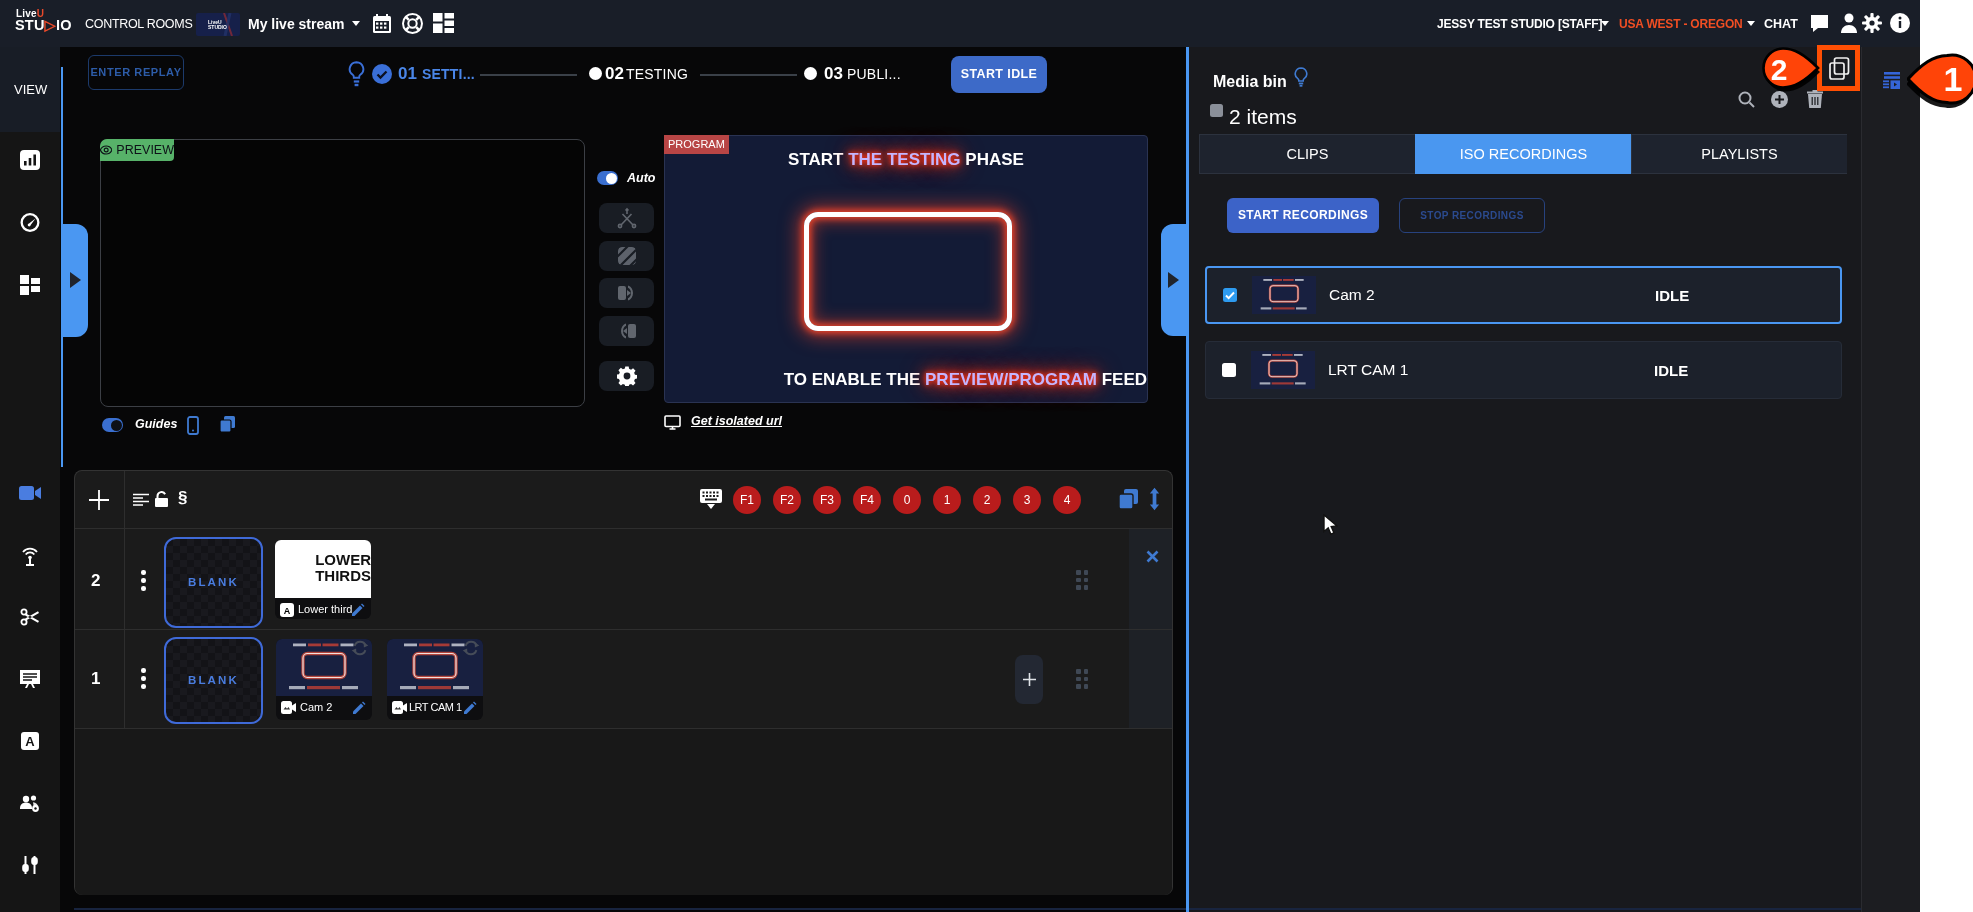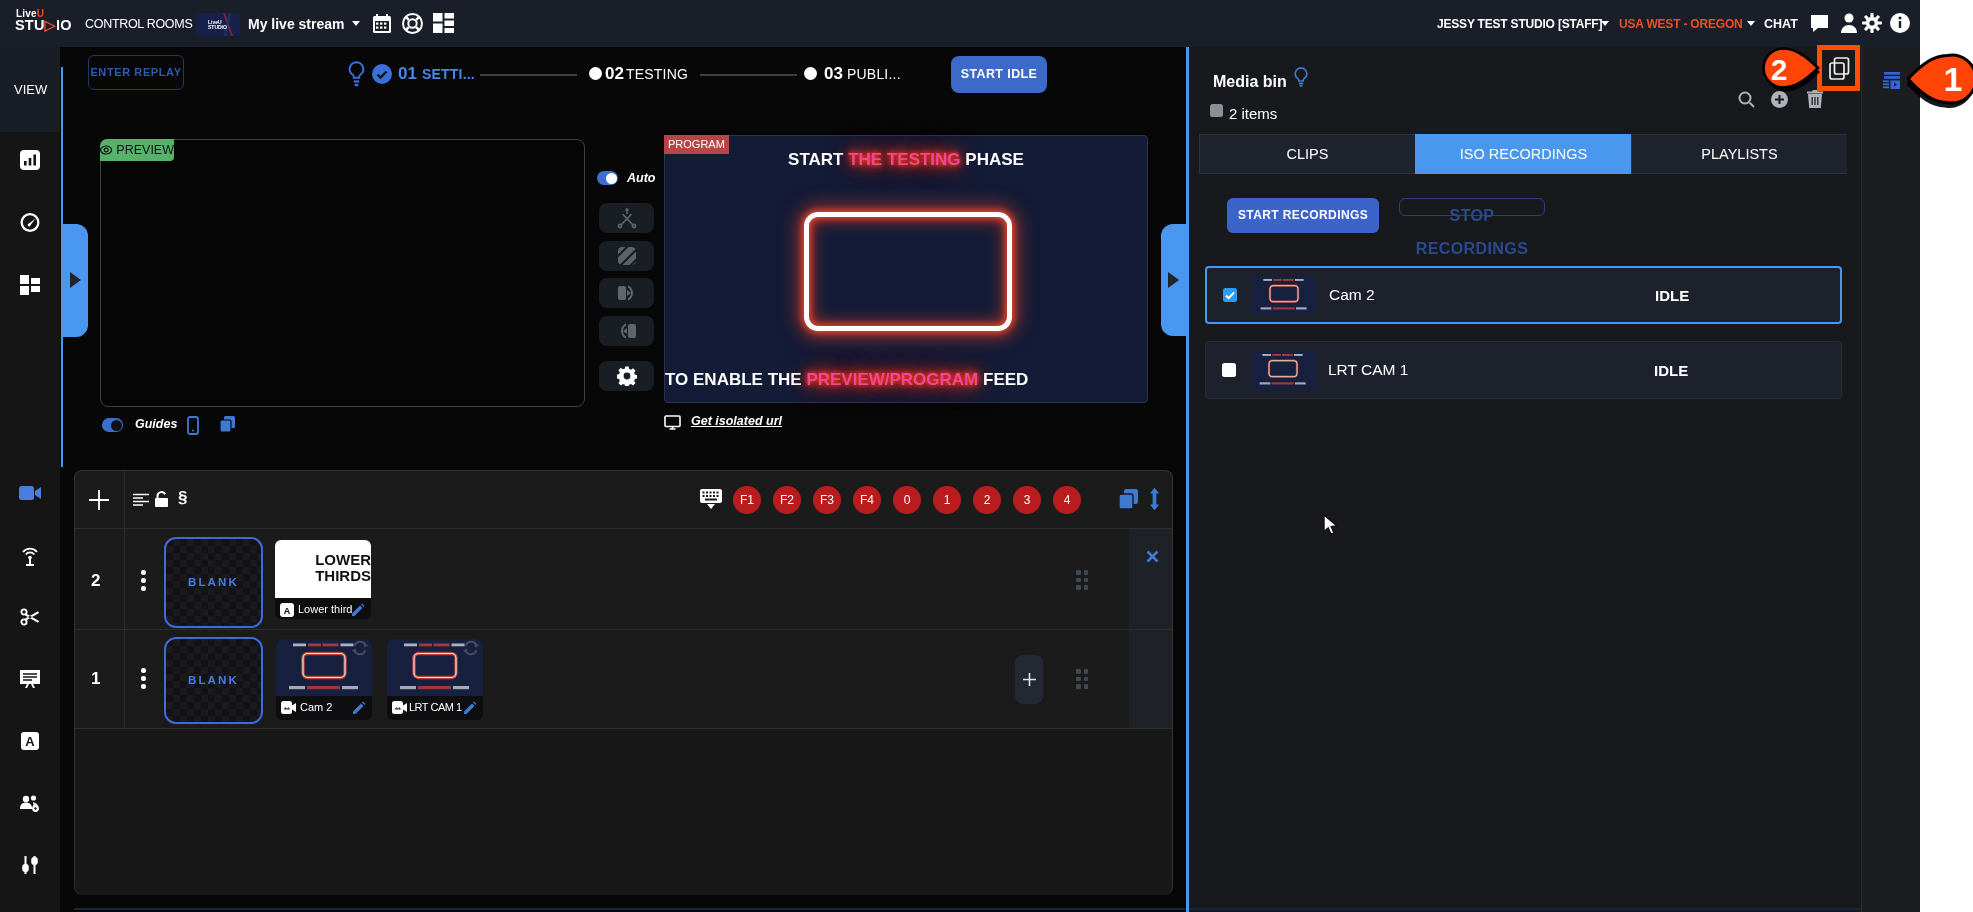--- a/index.html
+++ b/index.html
@@ -49,21 +49,21 @@
 .toggle.light .knob { background:#fff; }
 
 
 #toolbar { position:absolute; left:536px; top:0; width:80px; height:400px; }
 .tbtn { position:absolute; left:3px; width:55px; height:30px; background:#191d24; border-radius:8px; }
 .tbtn svg { position:absolute; left:50%; top:50%; transform:translate(-50%,-50%); }
 
 
 #program { position:absolute; left:604px; top:88px; width:484px; height:268px; background:#131b36; border:1px solid #2a3352; border-radius:4px; }
 #progbadge { position:absolute; left:-1px; top:-1px; height:19px; padding:0 4px; background:#b84545; color:#fff; font-size:11px; line-height:19px; }
-.glowred { color:#ec4899; text-shadow:0 0 4px #ff2d12, 0 0 9px #ff3c1e, 0 0 16px #ff3c1e, 0 0 26px #e4361b; }
+.glowred { color:#c4b5fd; text-shadow:0 0 4px #ff2d12, 0 0 9px #ff3c1e, 0 0 16px #ff3c1e, 0 0 26px #e4361b; }
 #neonrect { position:absolute; left:139px; top:76px; width:208px; height:119px; border:5px solid #fff; border-radius:14px; box-shadow:0 0 6px 2px rgba(255,70,40,.85), 0 0 18px 6px rgba(255,70,40,.55), inset 0 0 6px 2px rgba(255,70,40,.85), inset 0 0 16px 5px rgba(255,70,40,.45); }
 #isolated { position:absolute; left:604px; top:367px; color:#fff; }
 
 
 #timeline { position:absolute; left:14px; top:423px; width:1099px; height:425px; background:#1b1b1b; border:1px solid #333; border-bottom-color:#2a2a2a; border-radius:8px; }
 #tl-colline { position:absolute; left:49px; top:0; width:1px; height:257px; background:#2e2e2e; }
 #tl-hdrline { position:absolute; left:0; top:57px; width:1097px; height:1px; background:#2e2e2e; }
 #tl-row1line { position:absolute; left:0; top:158px; width:1097px; height:1px; background:#2e2e2e; }
 #tl-row2line { position:absolute; left:0; top:257px; width:1097px; height:1px; background:#2e2e2e; }
 #tl-delcol { position:absolute; left:1054px; top:58px; width:43px; height:199px; background:#1e2126; }
@@ -79,21 +79,21 @@
 .thumb .cap { position:relative; height:23px; color:#fff; font-size:11px; line-height:23px; }
 .minisvg { display:block; }
 
 
 #rightpanel { position:absolute; left:1189px; top:47px; width:672px; height:865px; background:#18191d; }
 #rp-title { position:absolute; left:24px; top:26px; color:#fff; font-size:16px; font-weight:bold; }
 #rp-tabs { position:absolute; left:10px; top:87px; width:648px; height:40px; display:flex; }
 #rp-tabs .tab { flex:1; background:#1e232e; border:1px solid #2c323e; border-right:none; color:#fff; font-size:14.5px; text-align:center; line-height:38px; }
 #rp-tabs .tab.active { background:#4a97f0; border-color:#4a97f0; }
 #btn-startrec { position:absolute; left:38px; top:151px; width:152px; height:35px; background:#3c63c8; border-radius:6px; color:#fff; font-weight:bold; font-size:12px; letter-spacing:0.4px; text-align:center; line-height:35px; }
-#btn-stoprec { position:absolute; left:210px; top:151px; width:146px; height:18px; border:1px solid #27427e; border-radius:6px; color:#2b4a8e; font-weight:bold; font-size:16px; letter-spacing:0.4px; text-align:center; line-height:33px; }
+#btn-stoprec { position:absolute; left:210px; top:151px; width:146px; height:35px; border:1px solid #27427e; border-radius:6px; color:#2b4a8e; font-weight:bold; font-size:10px; letter-spacing:0.4px; text-align:center; line-height:33px; }
 .mrow { position:absolute; left:16px; width:637px; height:58px; background:#1c212b; border:1px solid #262c38; border-radius:4px; }
 .mrow.sel { border:2px solid #4a97f2; }
 .mrow .cname { position:absolute; left:122px; top:50%; transform:translateY(-50%); color:#fff; font-size:15.5px; }
 .mrow .idle { position:absolute; left:448px; top:50%; transform:translateY(-50%); color:#fff; font-size:15px; font-weight:bold; }
 .cb { position:absolute; left:16px; top:50%; transform:translateY(-50%); width:14px; height:14px; border-radius:2.5px; }
 .mthumb { position:absolute; left:45px; top:50%; transform:translateY(-50%); width:64px; height:38px; }
 
 
 #rightstrip { position:absolute; left:1861px; top:47px; width:59px; height:865px; background:#1c1d21; border-left:1px solid #2a2b30; }
 #orangebox { position:absolute; left:1817px; top:45px; width:43px; height:46px; border:5px solid #ff4f03; }
@@ -335,21 +335,21 @@
             <path d="M8.2 0h3.6l.4 2.5 2.1.9 2.1-1.5 2.6 2.6-1.5 2.1.9 2.1 2.5.4v3.6l-2.5.4-.9 2.1 1.5 2.1-2.6 2.6-2.1-1.5-2.1.9-.4 2.5H8.2l-.4-2.5-2.1-.9-2.1 1.5-2.6-2.6 1.5-2.1-.9-2.1-2.5-.4V8.6l2.5-.4.9-2.1L1 4l2.6-2.6 2.1 1.5 2.1-.9z" transform="scale(0.95) translate(0.5,0.5)"></path>
             <circle cx="10" cy="10" r="3.4" fill="#191d24"></circle>
           </svg>
         </div>
   </div>
 
   <div id="program">
     <div id="progbadge">PROGRAM</div>
     <div style="position:absolute; left:0; top:14px; width:100%; text-align:center; color:#fff; font-weight:bold; font-size:17px;">START <span class="glowred">THE TESTING</span> PHASE</div>
     <div id="neonrect"></div>
-    <div style="position:absolute; left:0; bottom:12px; width:100%; text-align:left; color:#fff; font-weight:bold; font-size:17px;">TO ENABLE THE <span class="glowred">PREVIEW/PROGRAM</span> FEED</div>
+    <div style="position:absolute; left:0; bottom:12px; width:100%; text-align:right; color:#fff; font-weight:bold; font-size:17px;">TO ENABLE THE <span class="glowred">PREVIEW/PROGRAM</span> FEED</div>
   </div>
   <div id="isolated">
     <svg style="position:absolute; left:0; top:1px;" width="17" height="15" viewBox="0 0 17 15" fill="none" stroke="#fff" stroke-width="1.6">
           <rect x="1" y="1" width="15" height="10.5" rx="1"></rect>
           <path d="M5.5 14h6M8.5 11.5V14"></path>
         </svg>
     <span style="position:absolute; left:27px; top:0; font-size:12.5px; font-weight:bold; font-style:italic; text-decoration:underline; white-space:nowrap;">Get isolated url</span>
   </div>
 
   <div id="timeline">
@@ -520,21 +520,21 @@
     </div>
 
 <div id="rightpanel">
   <div id="rp-title">Media bin</div>
   <svg style="position:absolute; left:105px; top:20px;" width="14" height="21" viewBox="0 0 14 21" fill="none" stroke="#3f7ad1" stroke-width="1.6">
         <path d="M7 1a5.8 5.8 0 0 1 3.2 10.6c-.6.4-1 1-1 1.8v.6H4.8v-.6c0-.8-.4-1.4-1-1.8A5.8 5.8 0 0 1 7 1z"></path>
         <path d="M4.8 16.5h4.4" stroke-width="1.8"></path>
         <path d="M5.6 18.8h2.8" stroke-width="1.8"></path>
       </svg>
   <div style="position:absolute; left:21px; top:57px; width:13px; height:13px; background:#8a8f99; border-radius:2.5px;"></div>
-  <span style="position:absolute; left:40px; top:58px; color:#fff; font-size:15px;">2 items</span>
+  <span style="position:absolute; left:40px; top:58px; color:#fff; font-size:21px;">2 items</span>
   <svg style="position:absolute; left:549px; top:44px;" width="17" height="17" viewBox="0 0 17 17" fill="none" stroke="#aeb2ba" stroke-width="2">
         <circle cx="7" cy="7" r="5.5"></circle>
         <path d="M11.5 11.5L16 16"></path>
       </svg>
   <svg style="position:absolute; left:582px; top:44px;" width="17" height="17" viewBox="0 0 17 17">
         <circle cx="8.5" cy="8.5" r="8.5" fill="#aeb2ba"></circle>
         <path d="M8.5 4v9M4 8.5h9" stroke="#18191d" stroke-width="2"></path>
       </svg>
   <svg style="position:absolute; left:618px; top:43px;" width="16" height="18" viewBox="0 0 16 18" fill="#aeb2ba">
         <path d="M1 4h14l-1.2 14H2.2z"></path>

